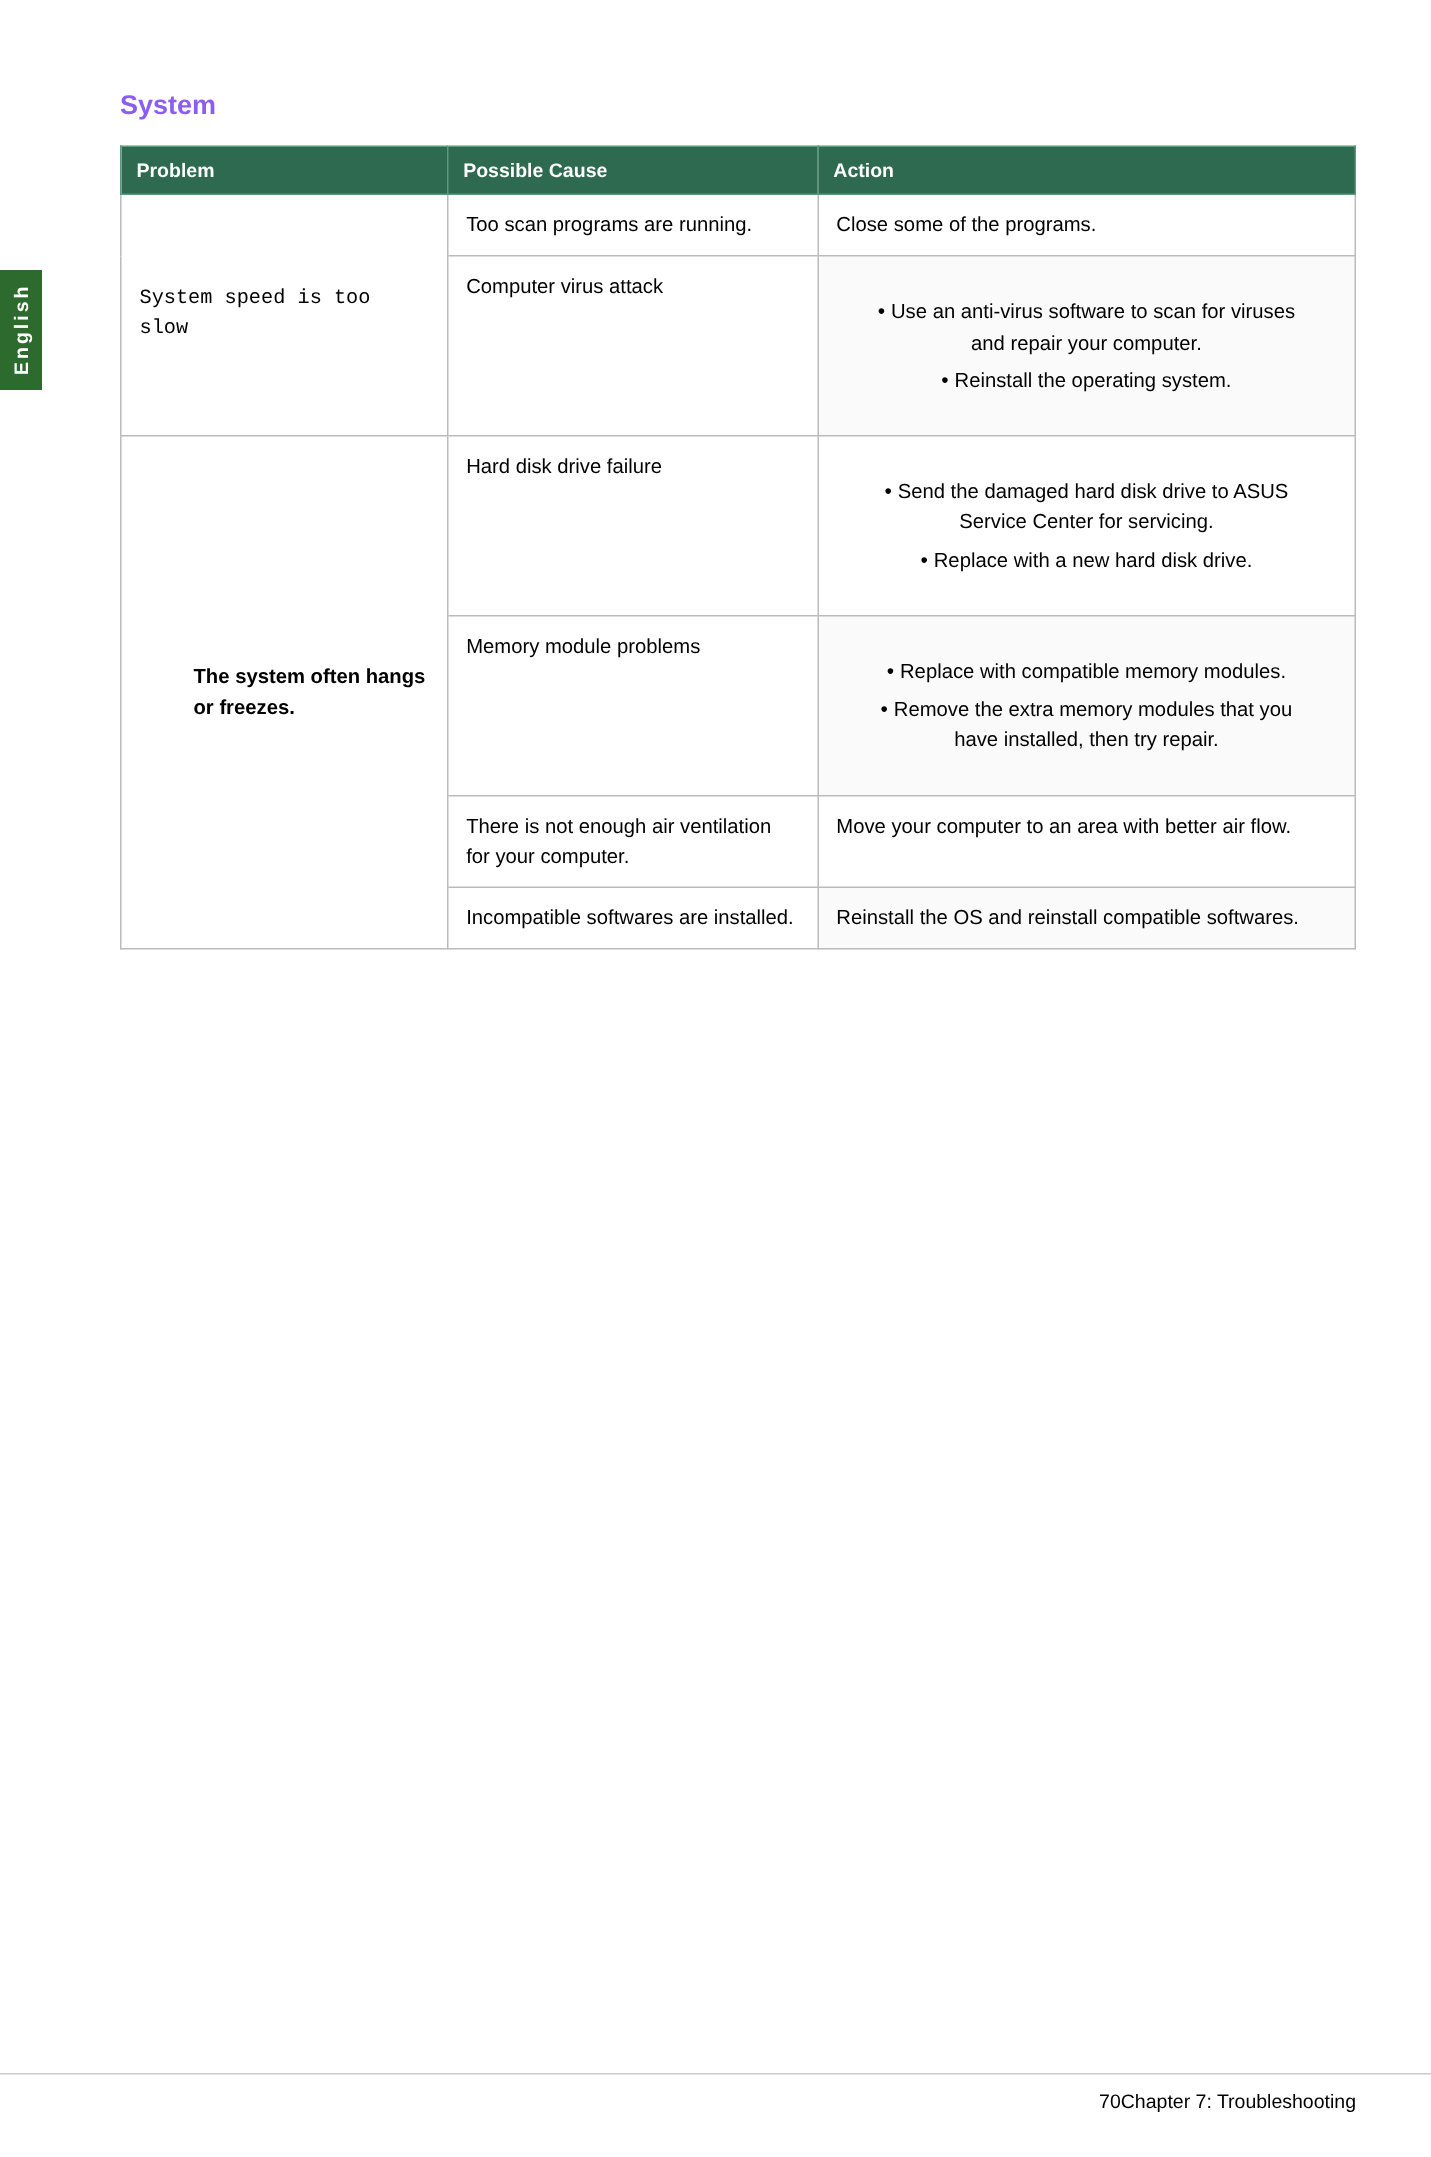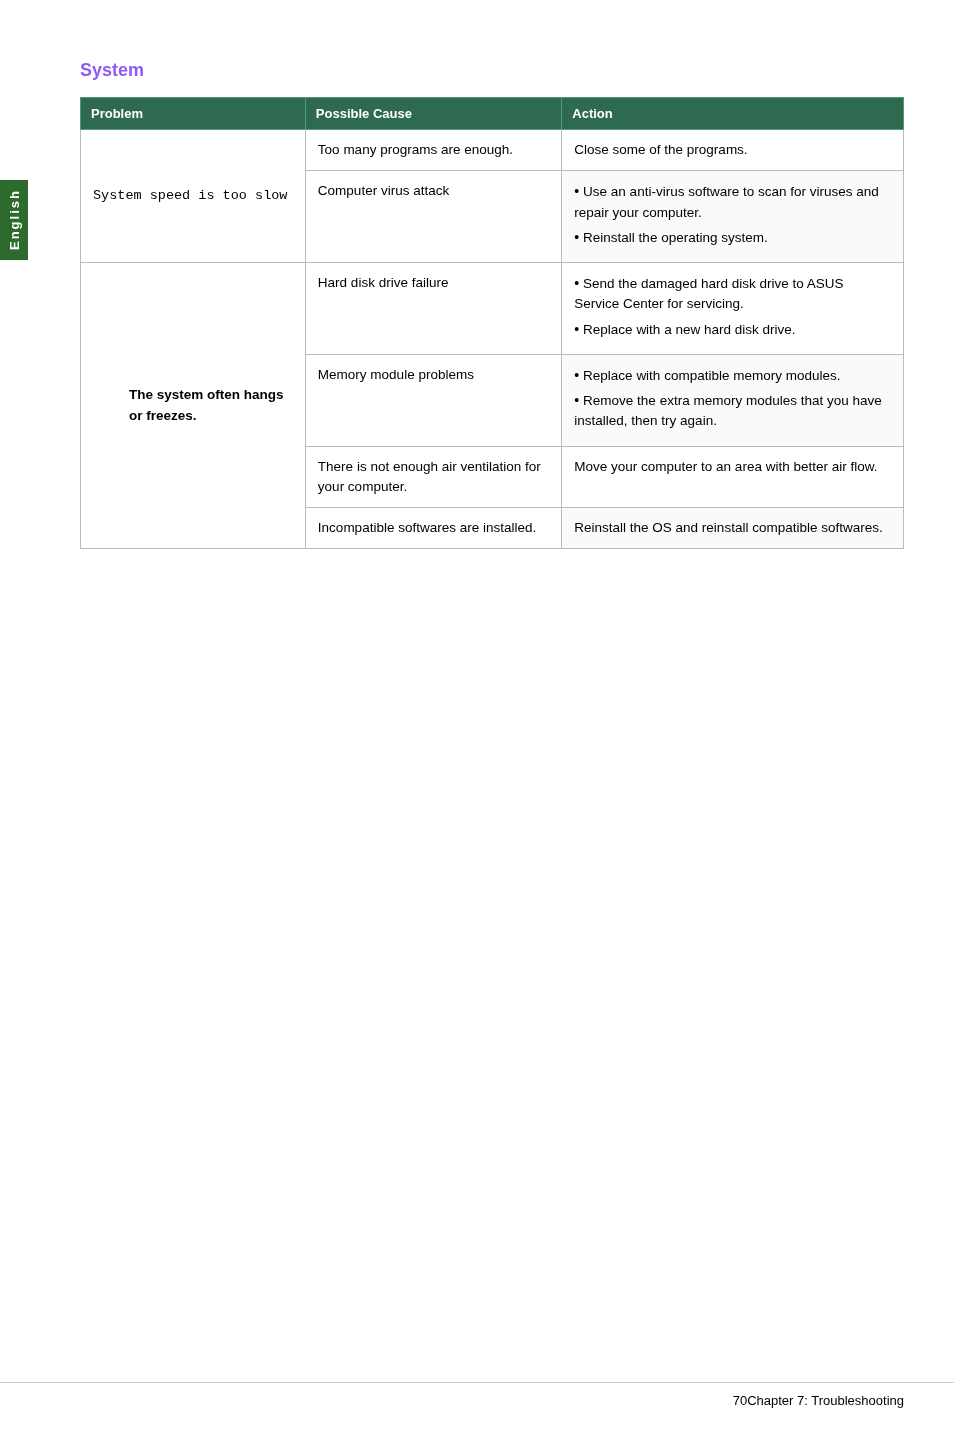--- a/index.html
+++ b/index.html
@@ -86,21 +86,22 @@
       line-height: 1.5;
     }
 
     .trouble-table tbody tr:nth-child(even) .action-cell {
       background: #fafafa;
     }
 
     .bullet-list {
       list-style: none;
       padding: 0;
-      margin: 0;
+      margin: 16px;
+      text-align: center;
     }
 
     .bullet-list li {
       padding-left: 0;
       margin-bottom: 4px;
       position: relative;
     }
 
     .bullet-list li::before {
       content: "• ";
@@ -153,21 +154,21 @@
       <thead>
         <tr>
           <th>Problem</th>
           <th>Possible Cause</th>
           <th>Action</th>
         </tr>
       </thead>
       <tbody id="table-body">
       <tr>
             <td rowspan="2" style="vertical-align: middle; font-weight: normal; font-family: Liberation Mono, monospace;">System speed is too slow</td>
-            <td>Too many programs are enough.</td>
+            <td>Too scan programs are running.</td>
             <td class="action-cell">Close some of the programs.</td>
           </tr>
           <tr>
             <td>Computer virus attack</td>
             <td class="action-cell">
               <ul class="bullet-list">
                 <li>Use an anti-virus software to scan for viruses and repair your computer.</li>
                 <li>Reinstall the operating system.</li>
               </ul>
             </td>
@@ -180,21 +181,21 @@
                 <li>Send the damaged hard disk drive to ASUS Service Center for servicing.</li>
                 <li>Replace with a new hard disk drive.</li>
               </ul>
             </td>
           </tr>
           <tr>
             <td>Memory module problems</td>
             <td class="action-cell">
               <ul class="bullet-list">
                 <li>Replace with compatible memory modules.</li>
-                <li>Remove the extra memory modules that you have installed, then try again.</li>
+                <li>Remove the extra memory modules that you have installed, then try repair.</li>
               </ul>
             </td>
           </tr>
           <tr>
             <td>There is not enough air ventilation for your computer.</td>
             <td class="action-cell">Move your computer to an area with better air flow.</td>
           </tr>
           <tr>
             <td>Incompatible softwares are installed.</td>
             <td class="action-cell">Reinstall the OS and reinstall compatible softwares.</td>

